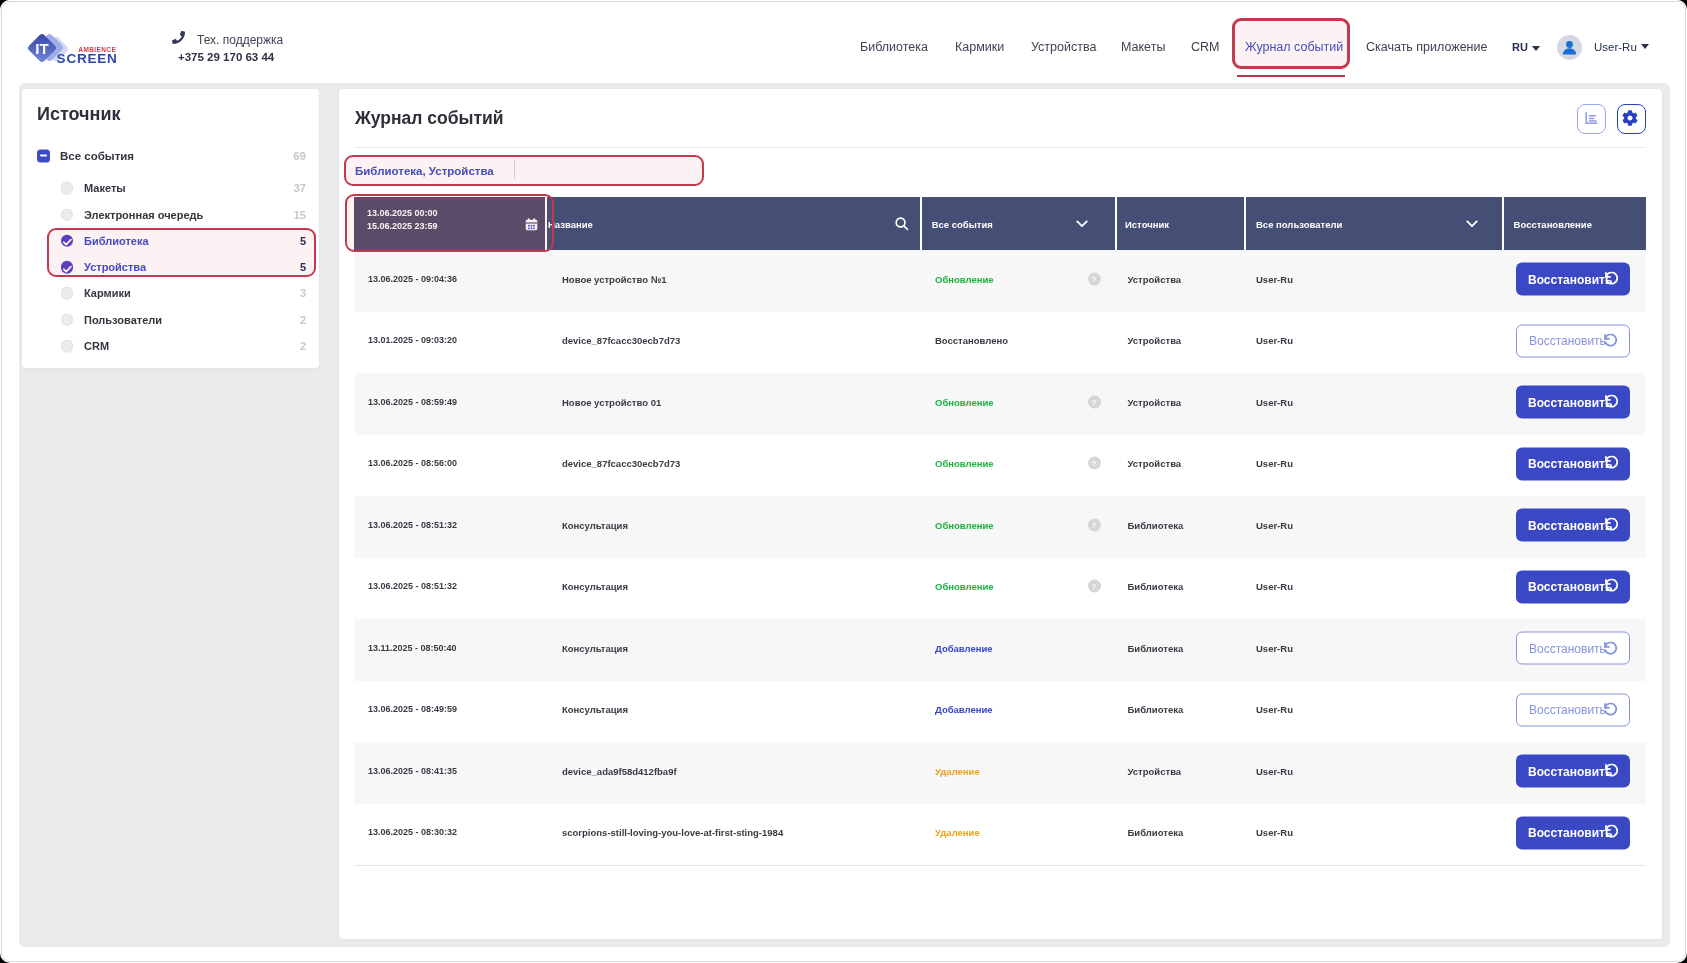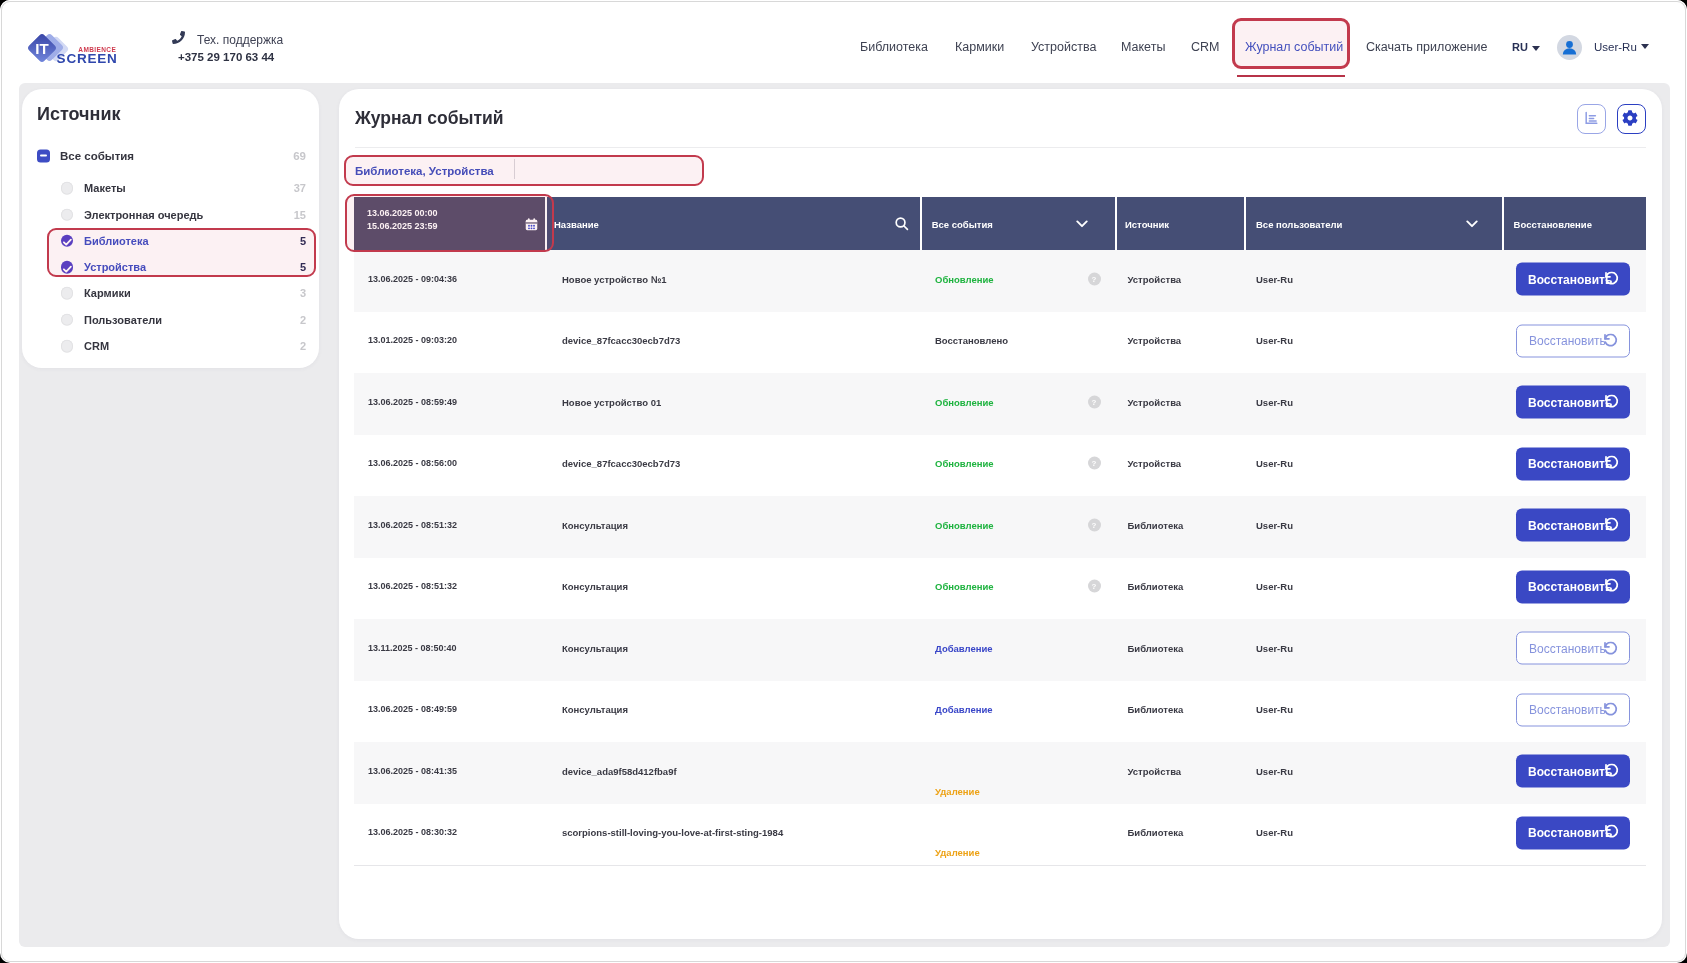--- a/index.html
+++ b/index.html
@@ -10,21 +10,21 @@
   .graybg { position:absolute; left:19px; top:83px; width:1651px; height:864px; background:#ebebed; border-radius:6px; }
   .abs { position:absolute; }
 
   
   .nav-item { position:absolute; top:40px; font-size:12.5px; line-height:14px; color:#3e4252; white-space:nowrap; }
   .nav-active { color:#3a53c6; }
   .ann { position:absolute; border:3px solid #c23a4d; border-radius:9px; background:rgba(210,60,85,0.07); }
   .tri { display:inline-block; width:0; height:0; border-left:4.5px solid transparent; border-right:4.5px solid transparent; border-top:5.5px solid #2c3150; vertical-align:middle; }
 
   
-  .panel { position:absolute; background:#fff; border-radius:20px; box-shadow:0 1px 4px rgba(50,50,90,0.05); }
+  .panel { position:absolute; background:#fff; border-radius:4px; box-shadow:0 1px 4px rgba(50,50,90,0.05); }
   .side-item { position:absolute; left:0; width:297px; height:26px; }
   .side-label { position:absolute; left:62px; top:50%; transform:translateY(-50%); font-size:11px; font-weight:bold; color:#35353f; white-space:nowrap; }
   .side-count { position:absolute; right:13px; top:50%; transform:translateY(-50%); font-size:11px; font-weight:bold; color:#c7c7cb; }
   .circ { position:absolute; left:38.5px; top:50%; transform:translateY(-50%); width:12.5px; height:12.5px; border-radius:50%; background:#ececee; box-shadow:inset 0 0 0 1px #e2e2e4; }
   .circ-checked { background:#5140c9; box-shadow:none; }
   .checked .side-label { color:#3c4ec5; }
   .checked .side-count { color:#272c55; }
 
   
   .table-head { position:absolute; left:15px; top:108px; width:1292px; height:53px; background:#454e75; }
@@ -33,21 +33,21 @@
   .row { position:absolute; left:15px; width:1292px; height:61.5px; }
   .cell { position:absolute; top:calc(50% - 2px); transform:translateY(-50%); font-size:9.5px; font-weight:bold; color:#3a3a44; white-space:nowrap; }
   .btn { position:absolute; left:1162px; top:calc(50% - 1.5px); transform:translateY(-50%); width:114px; height:33px; border-radius:6px; background:#3a48c4; color:#fff; }
   .btn span { position:absolute; left:12px; top:50%; transform:translateY(-50%); font-size:12px; font-weight:bold; }
   .btn svg { position:absolute; right:10px; top:8.5px; }
   .btn.disabled { background:#fff; border:1.5px solid #8693dd; color:#8693dd; }
   .btn.disabled span { font-weight:normal; }
   .qmark { position:absolute; left:733.5px; top:calc(50% - 2px); transform:translateY(-50%); width:13px; height:13px; border-radius:50%; background:#d6d6d8; color:#fdfdfd; font-size:8px; font-weight:bold; text-align:center; line-height:13px; }
   .ev-green { color:#1eb33f; }
   .ev-blue { color:#3946c8; }
-  .ev-orange { color:#eda215;margin-top:20px; }
+  .ev-orange { color:#eda215; }
 </style>
 </head>
 <body>
 <div class="window">
   <div class="graybg"></div>
   <div class="winborder"></div>
 
   <div id="header" class="abs" style="left:0;top:0;width:1687px;height:81px;background:#fff;">
 
     <svg class="abs" style="left:24px;top:28px;" width="120" height="42" viewBox="0 0 120 42">
@@ -180,21 +180,21 @@
           <rect x="0.8" y="4.7" width="12.4" height="1.3" fill="#5a536f"></rect>
           <circle cx="4.3" cy="8.4" r="1" fill="#3c4bd0"></circle>
             <circle cx="7" cy="8.4" r="1" fill="#3c4bd0"></circle>
             <circle cx="9.7" cy="8.4" r="1" fill="#3c4bd0"></circle>
           <circle cx="4.3" cy="11.1" r="1" fill="#3c4bd0"></circle>
             <circle cx="7" cy="11.1" r="1" fill="#3c4bd0"></circle>
             <circle cx="9.7" cy="11.1" r="1" fill="#3c4bd0"></circle>
         </svg>
       </div>
       <div class="vsep" style="left:191px;"></div>
-      <div class="th-label" style="left:200px;text-align:right;">Название</div>
+      <div class="th-label" style="left:194px;text-align:right;">Название</div>
       <svg width="15" height="15" viewBox="0 0 24 24" style="position:absolute;left:539.5px;top:19px;" fill="none" stroke="#fff" stroke-width="2.7" stroke-linecap="round">
           <circle cx="10.5" cy="10.5" r="7"></circle>
           <path d="M16 16 21.5 21.5"></path>
         </svg>
       <div class="vsep" style="left:565.6px;"></div>
       <div class="th-label" style="left:577.7px;">Все события</div>
       <svg width="12" height="8" viewBox="0 0 14 9" style="position:absolute;left:722px;top:23px;" fill="none" stroke="#fff" stroke-width="2.2" stroke-linecap="round" stroke-linejoin="round">
           <polyline points="1.5,1.5 7,7 12.5,1.5"></polyline>
         </svg>
       <div class="vsep" style="left:760.7px;"></div>

